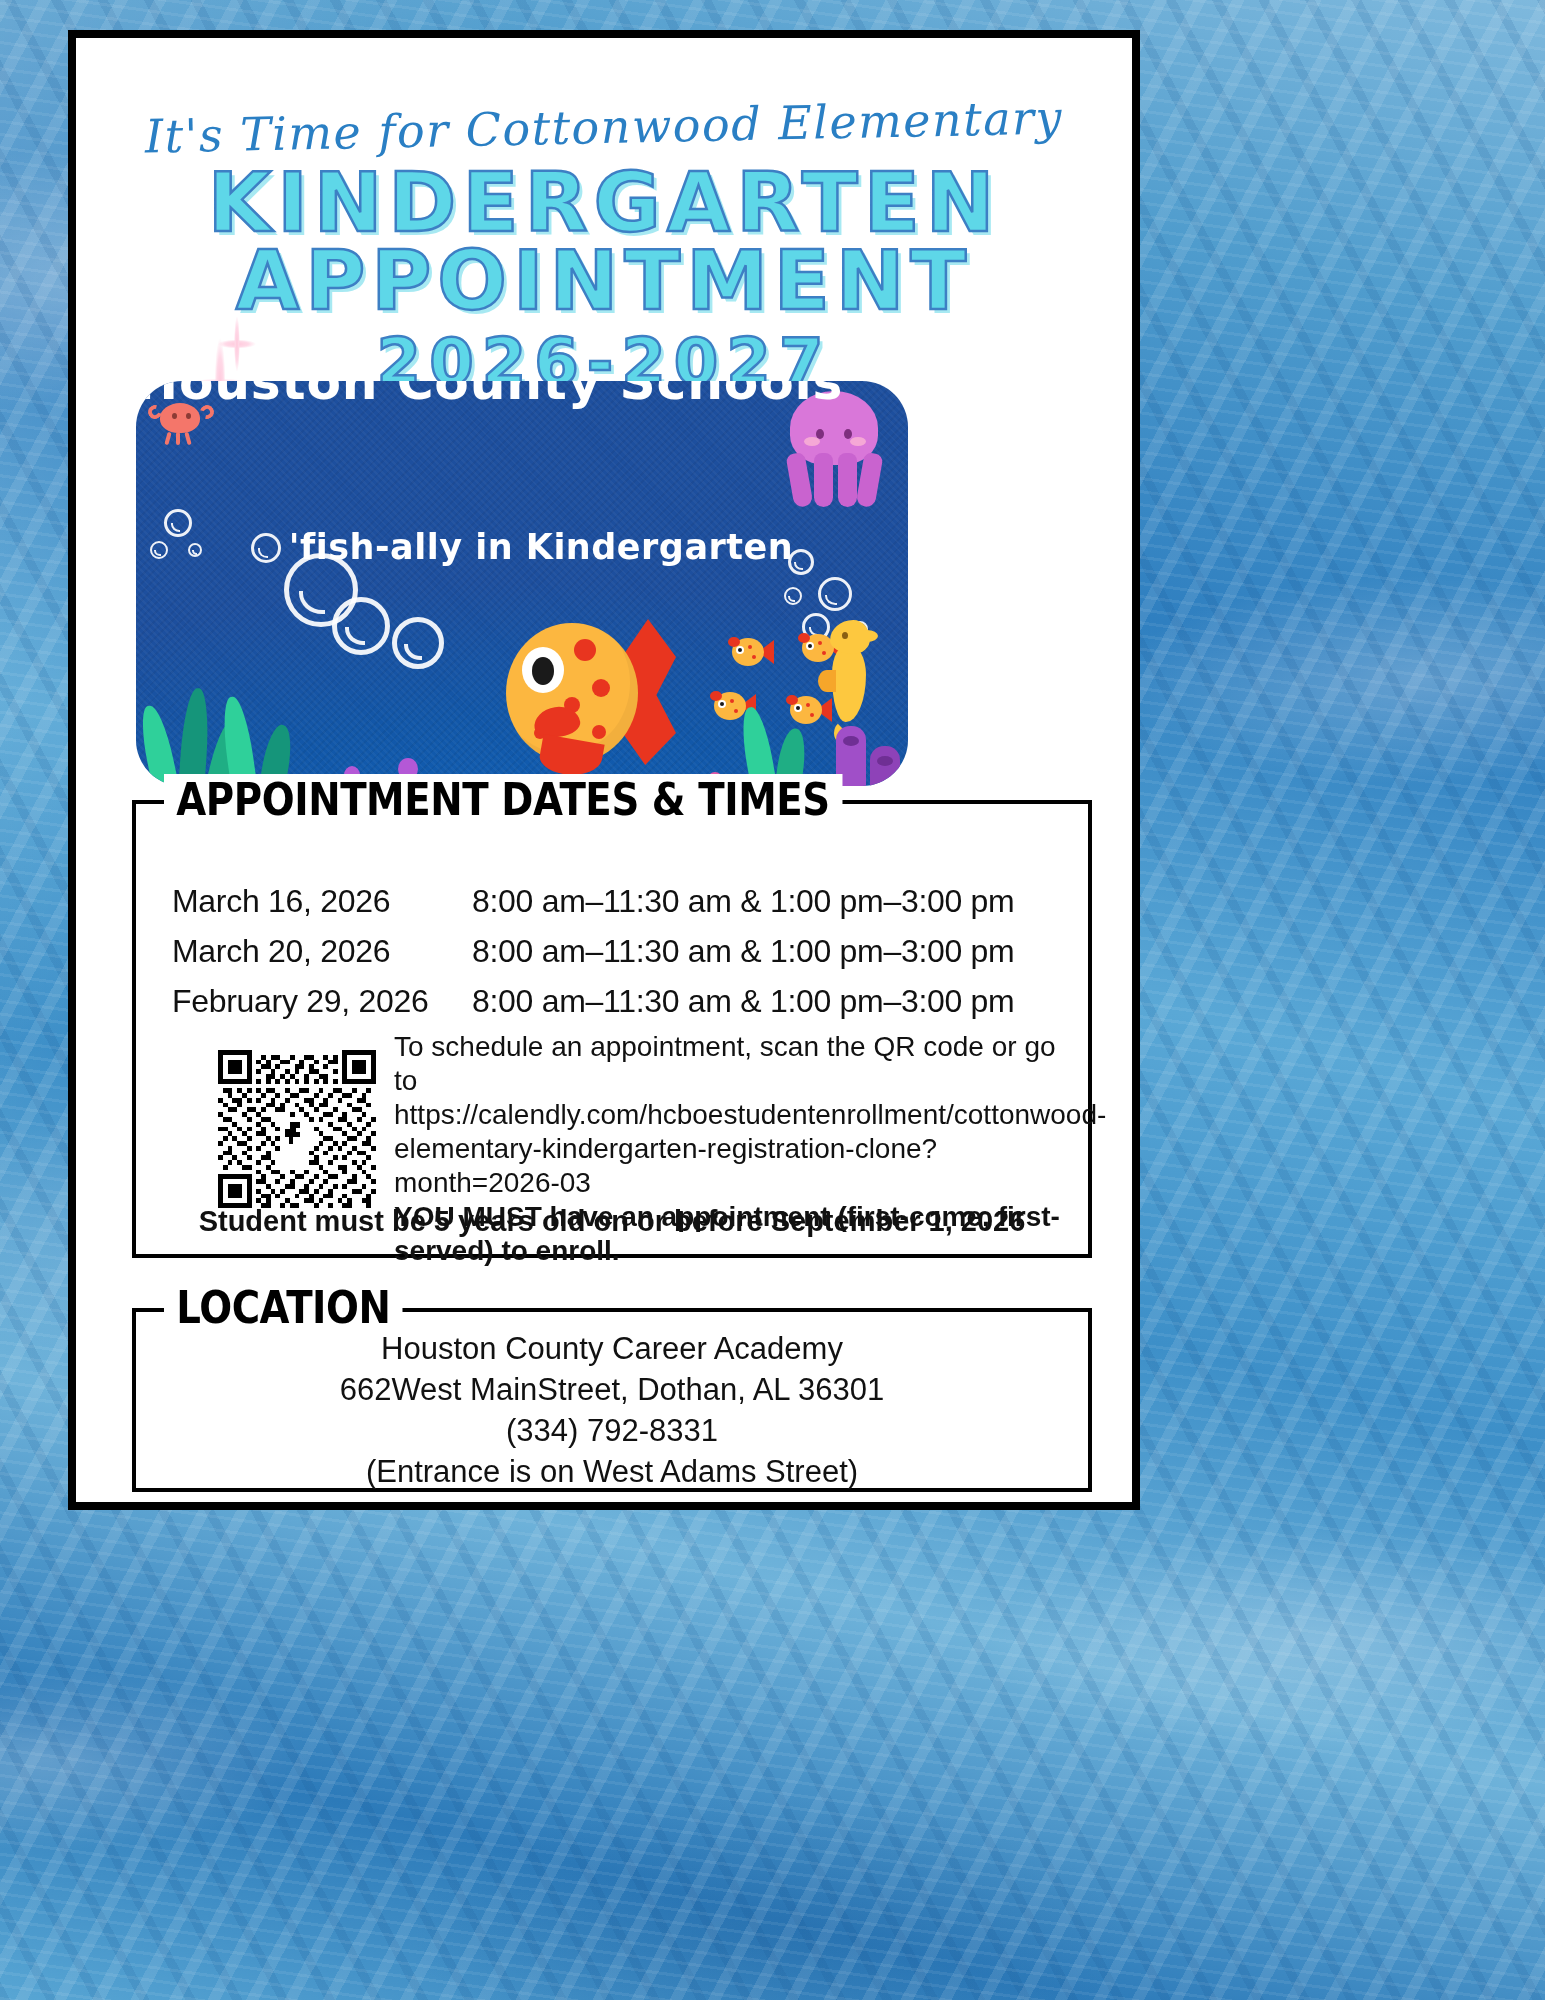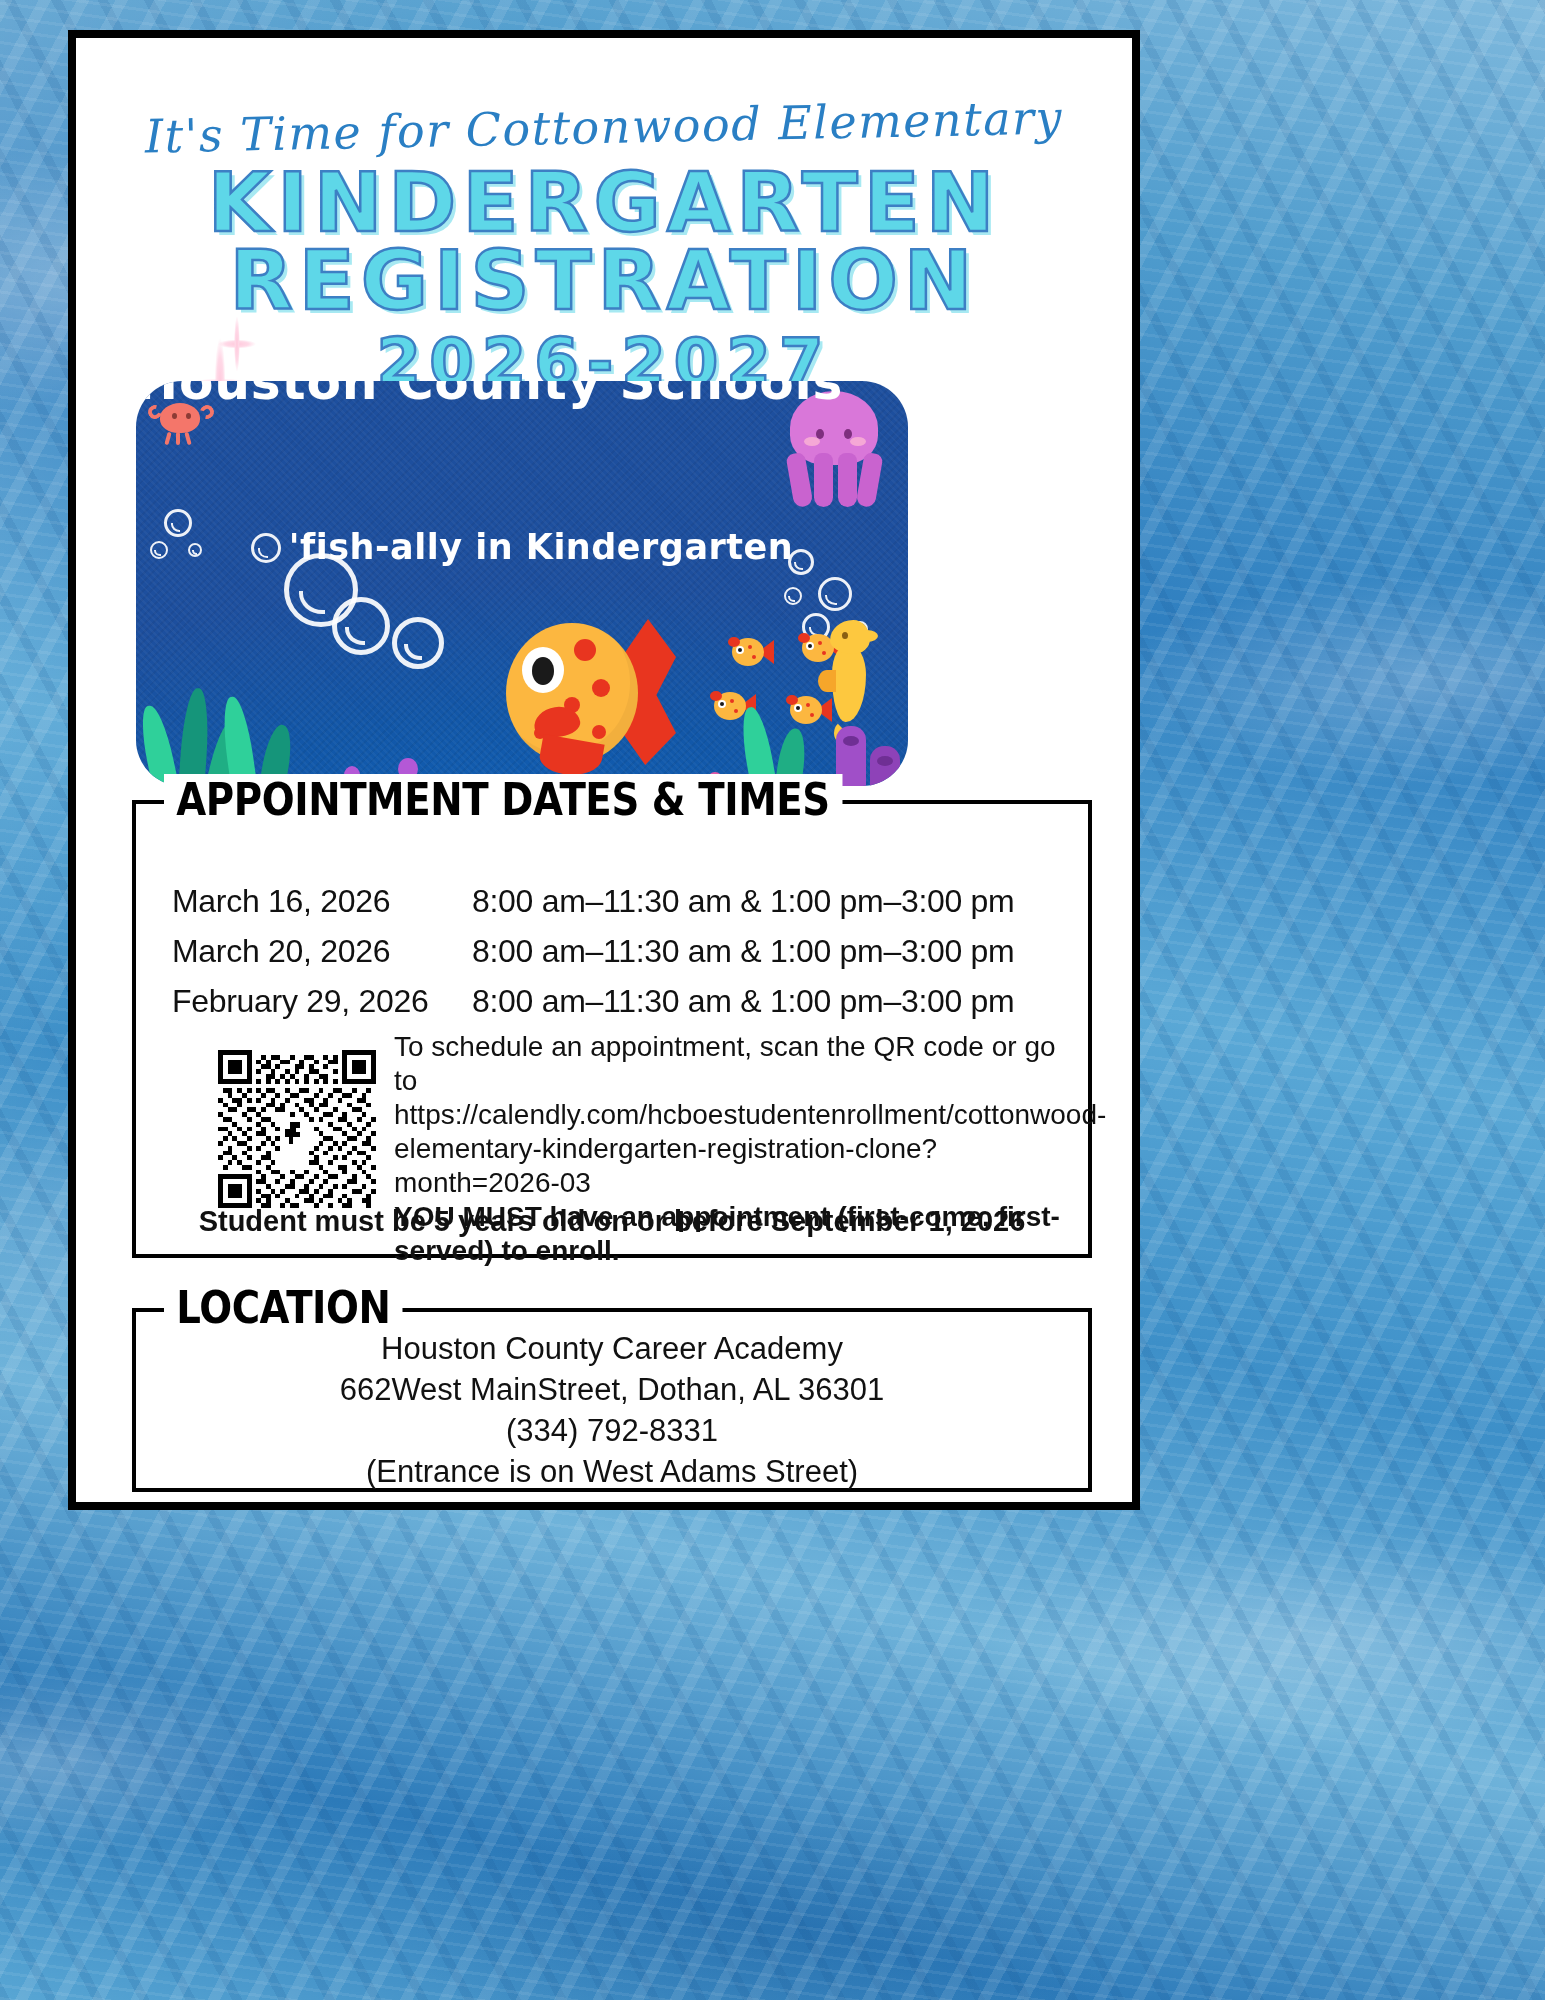--- a/index.html
+++ b/index.html
@@ -431,21 +431,21 @@
   <div id="flyer">
 
     <div class="spark" style="left:110px; top:300px; width:68px; height:96px;"></div>
     <div class="spark" style="left:142px; top:278px; width:38px; height:56px;"></div>
     <div class="spark" style="left:96px; top:350px; width:26px; height:40px;"></div>
 
     <div class="script-line">It's Time for Cottonwood Elementary</div>
 
     <div class="title-wrap">
       <div class="title-line">KINDERGARTEN</div>
-      <div class="title-line">REGISTRATION</div>
+      <div class="title-line">APPOINTMENT</div>
       <div class="title-year">2026-2027</div>
     </div>
 
     <div id="banner">
       <div class="grain"></div>
 
       <div id="crab">
         <div class="cb"></div>
         <div class="ce" style="left:22px;"></div>
         <div class="ce" style="left:36px;"></div>

